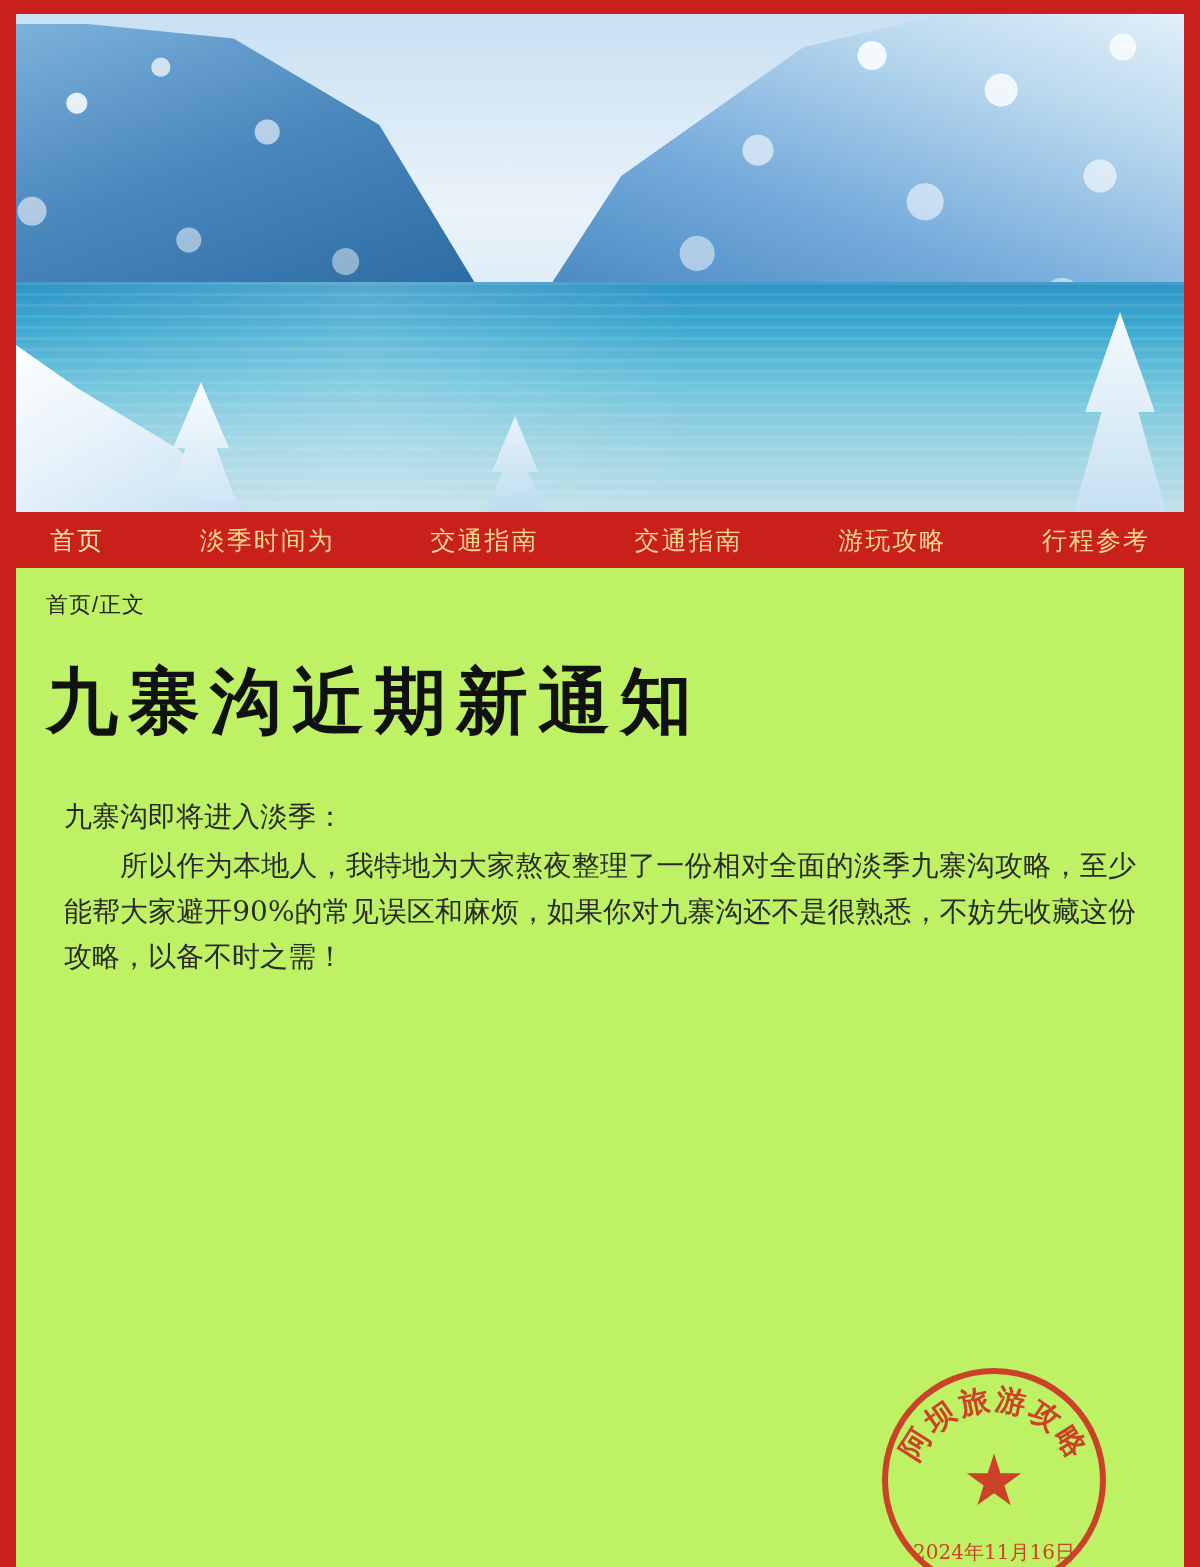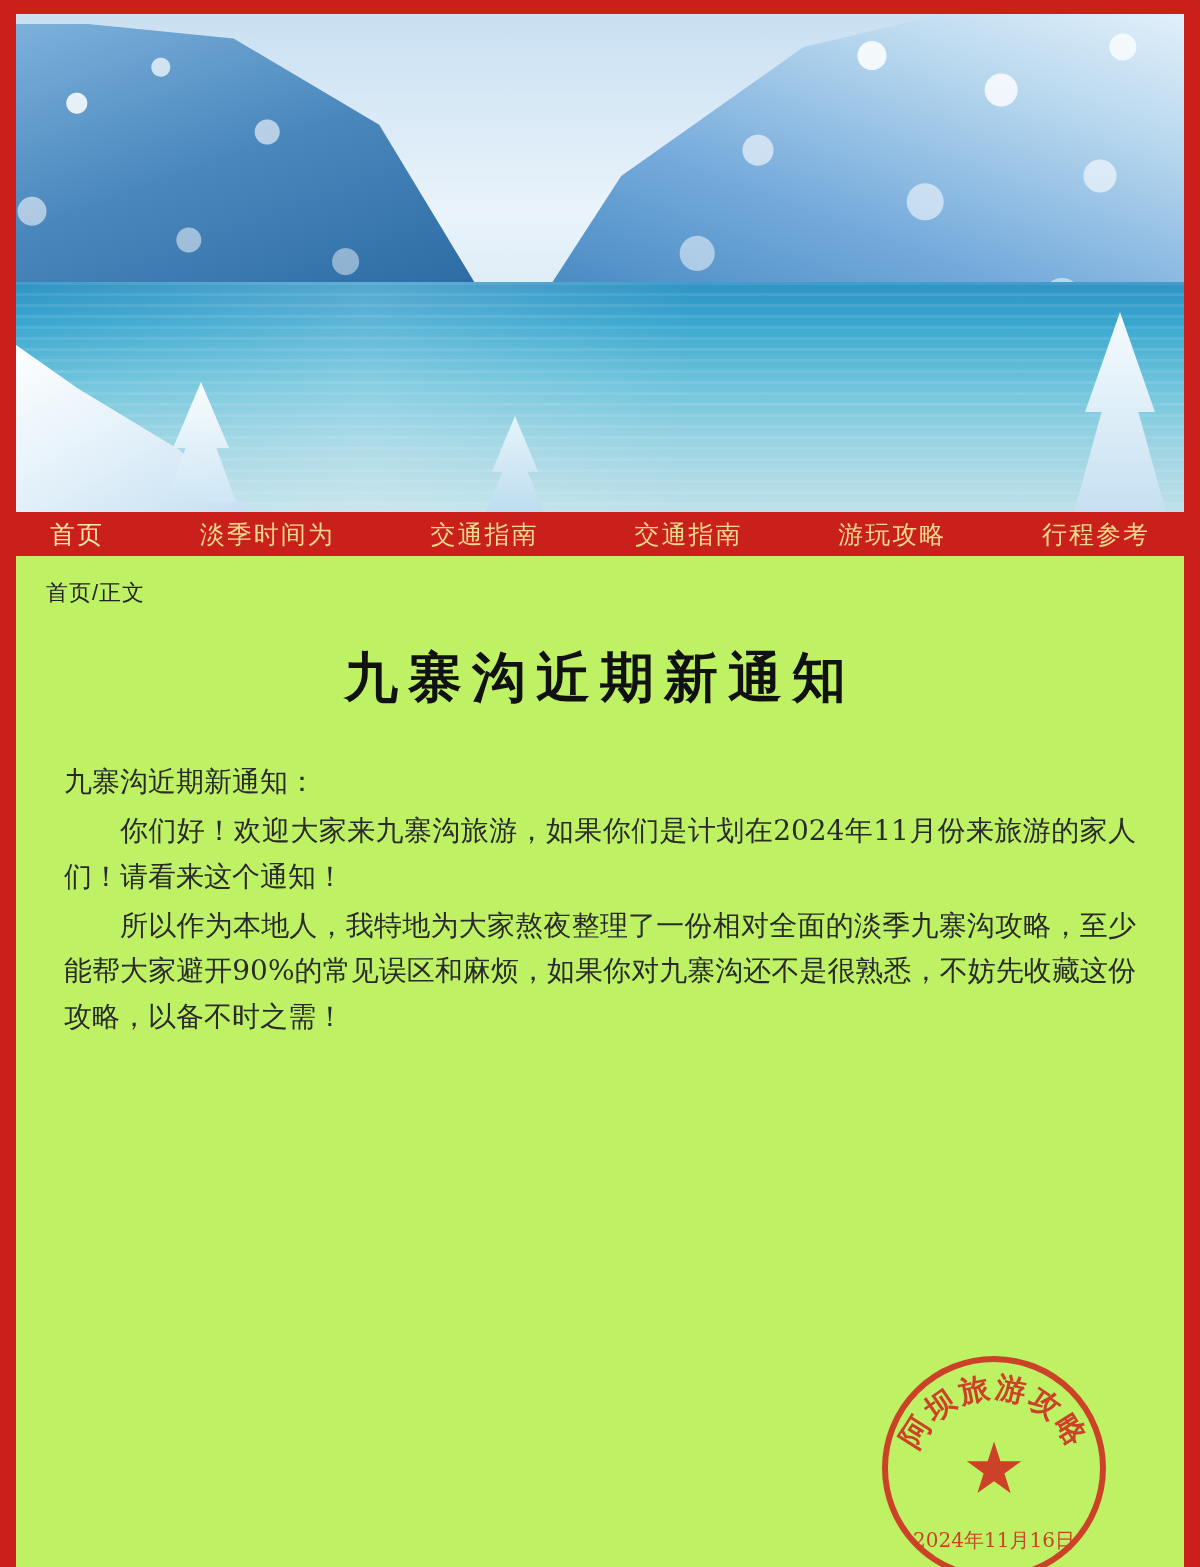--- a/index.html
+++ b/index.html
@@ -148,21 +148,21 @@
     width: 92px;
     height: 200px;
     background: linear-gradient(180deg,#ffffff,#c6e0f2);
     clip-path: polygon(50% 0%, 88% 50%, 70% 50%, 100% 100%, 0% 100%, 30% 50%, 12% 50%);
     opacity: .95;
   }
 
   
   .nav {
     width: 1168px;
-    height: 44px;
+    height: 56px;
     background: #c9201c;
     display: flex;
     align-items: center;
     justify-content: space-between;
     padding: 0 34px;
     box-sizing: border-box;
   }
   .nav-item {
     color: #f3d98f;
     font-size: 25px;
@@ -183,24 +183,23 @@
     position: relative;
     overflow: hidden;
   }
   .breadcrumb {
     font-size: 22px;
     color: #222;
     letter-spacing: 1px;
     margin-bottom: 8px;
   }
   .doc-title {
-    text-align: center;
     font-family: "DejaVu Serif", "Liberation Serif", serif;
     font-weight: bold;
-    font-size: 54px;
+    font-size: 72px;
     letter-spacing: 10px;
     color: #111;
     margin: 34px 0 44px 0;
     white-space: nowrap;
   }
   .body-text {
     font-family: "DejaVu Serif", "Liberation Serif", serif;
     font-size: 28px;
     line-height: 1.62;
     color: #2a2a2a;
@@ -284,22 +283,21 @@
     <div class="nav-item">行程参考</div>
   </div>
 
   <div class="card">
 
     <div class="breadcrumb">首页/正文</div>
 
     <div class="doc-title">九寨沟近期新通知</div>
 
     <div class="body-text">
-      <p>九寨沟近期新通知：</p>
-      <p class="indent">你们好！欢迎大家来九寨沟旅游，如果你们是计划在2024年11月份来旅游的家人们！请看来这个通知！</p>
+      <p>九寨沟即将进入淡季：</p>
       <p class="indent">所以作为本地人，我特地为大家熬夜整理了一份相对全面的淡季九寨沟攻略，至少能帮大家避开90%的常见误区和麻烦，如果你对九寨沟还不是很熟悉，不妨先收藏这份攻略，以备不时之需！</p>
     </div>
 
     <div class="stamp">
       <svg class="stamp-arc" viewBox="0 0 212 212">
         <defs>
           <path id="arcpath" d="M 24,118 A 82,82 0 1 1 188,118"></path>
         </defs>
         <text>
           <textPath href="#arcpath" startOffset="50%" text-anchor="middle" id="stamp-arc-textpath">阿坝旅游攻略</textPath>

